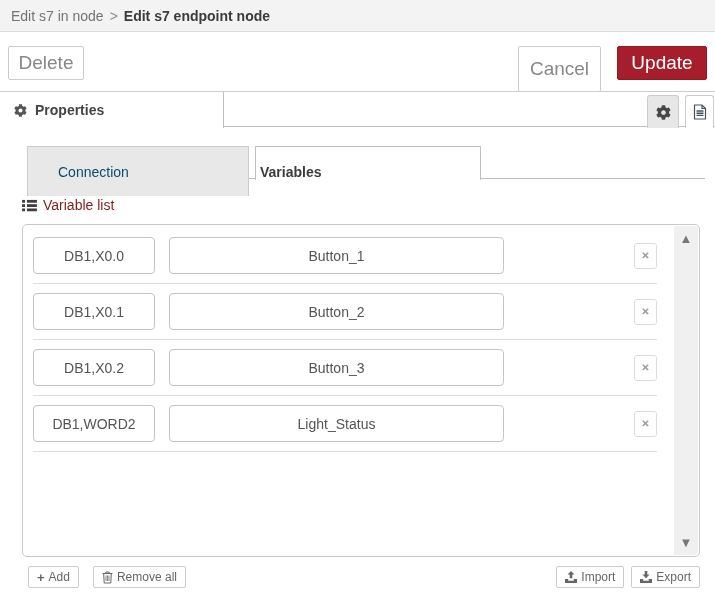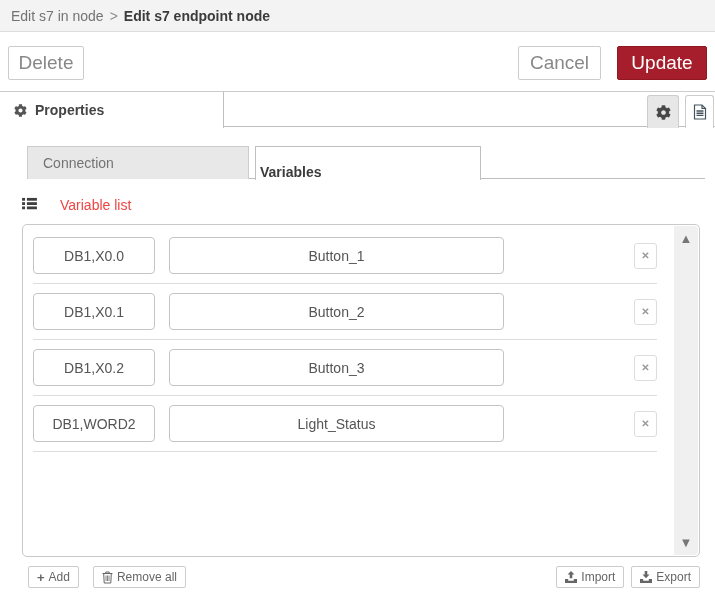--- a/index.html
+++ b/index.html
@@ -15,53 +15,53 @@
   .crumb-sep { color:#8c8c8c; margin:0 6px; }
   .crumb-current { color:#3b3b3b; font-weight:bold; }
 
   
   #toolbar { position:absolute; left:0; top:32px; width:715px; height:60px;
              border-bottom:1px solid #cccccc; background:#fff; }
   .btn { display:inline-flex; align-items:center; justify-content:center;
          background:#fff; border:1px solid #ccc; border-radius:2px;
          color:#888; font-size:19px; cursor:pointer; }
   #delete-btn  { position:absolute; left:8px;  top:14px; width:76px; height:34px; }
-  #cancel-btn  { position:absolute; right:114px; top:14px; width:83px; height:34px; }
+  #cancel-btn  { position:absolute; right:114px; top:14px; width:83px; height:46px; }
   #update-btn  { position:absolute; right:8px; top:14px; width:90px; height:34px;
                  background:var(--accent,#A61E2B); border-color:#8f1822; color:#fff; }
 
   
   #tabbar { position:absolute; left:0; top:92px; width:715px; height:35px;
             border-bottom:1px solid #bfbfbf; background:#fff; }
   #properties-tab { position:absolute; left:0; top:0; width:224px; height:36px;
                     background:#fff; border-right:1px solid #bfbfbf; z-index:2;
                     display:flex; align-items:center; padding-left:14px;
                     font-size:14px; font-weight:bold; color:#444; cursor:pointer; }
   #properties-tab .gear { margin-right:8px; color:#555; display:inline-flex; }
   .mini-tab { position:absolute; top:3px; height:33px; border:1px solid #ccc;
               border-bottom:none; border-radius:3px 3px 0 0; cursor:pointer;
               display:flex; align-items:center; justify-content:center; }
   #gear-tab { left:647px; width:32px; background:#e7e7e7; color:#474747; }
   #doc-tab  { left:685px; width:29px; background:#fff; color:#44525e; }
 
   
   #subtabs { position:absolute; left:27px; top:146px; width:678px; height:33px;
              border-bottom:1px solid #bfbfbf; }
-  #connection-tab { position:absolute; left:0; top:0; width:222px; height:33px;
+  #connection-tab { position:absolute; left:0; top:0; width:222px; height:50px;
                     background:#e8e8e8; border:1px solid #ccc; border-bottom:none;
-                    display:flex; align-items:center; padding-left:15px;
-                    color:#737373; font-size:14px; cursor:pointer; }
+                    display:flex; align-items:center; padding-left:30px;
+                    color:#0c4a6e; font-size:14px; cursor:pointer; }
   #variables-tab { position:absolute; left:228px; top:0; width:226px; height:34px;
                    background:#fff; border:1px solid #bfbfbf; border-bottom:none;
                    display:flex; align-items:flex-end; padding-left:4px; z-index:2;
                    color:#3b3b3b; font-size:14px; font-weight:bold; cursor:pointer; }
 
   
   #varlabel { position:absolute; left:22px; top:197px; display:flex;
-              gap:23px; font-size:14px; color:#ef4444; }
+              align-items:center; gap:6px; font-size:14px; color:#7f1d1d; }
   #varbox { position:absolute; left:22px; top:224px; width:678px; height:333px;
             border:1px solid #c9c9c9; border-radius:5px; background:#fff; }
   #rows { padding-top:3px; }
   .vrow { display:flex; align-items:center; margin:0 42px 0 10px;
           padding:9px 0 9px 0; border-bottom:1px solid #dddddd; }
   .vrow input { height:37px; border:1px solid #c4c4c4; border-radius:4px;
                 padding:0 9px; font-size:14px; color:#555;
                 font-family:"Liberation Sans","DejaVu Sans",sans-serif; outline:none;text-align:center; }
   .addr-input { width:122px; }
   .name-input { width:335px; margin-left:14px; }

